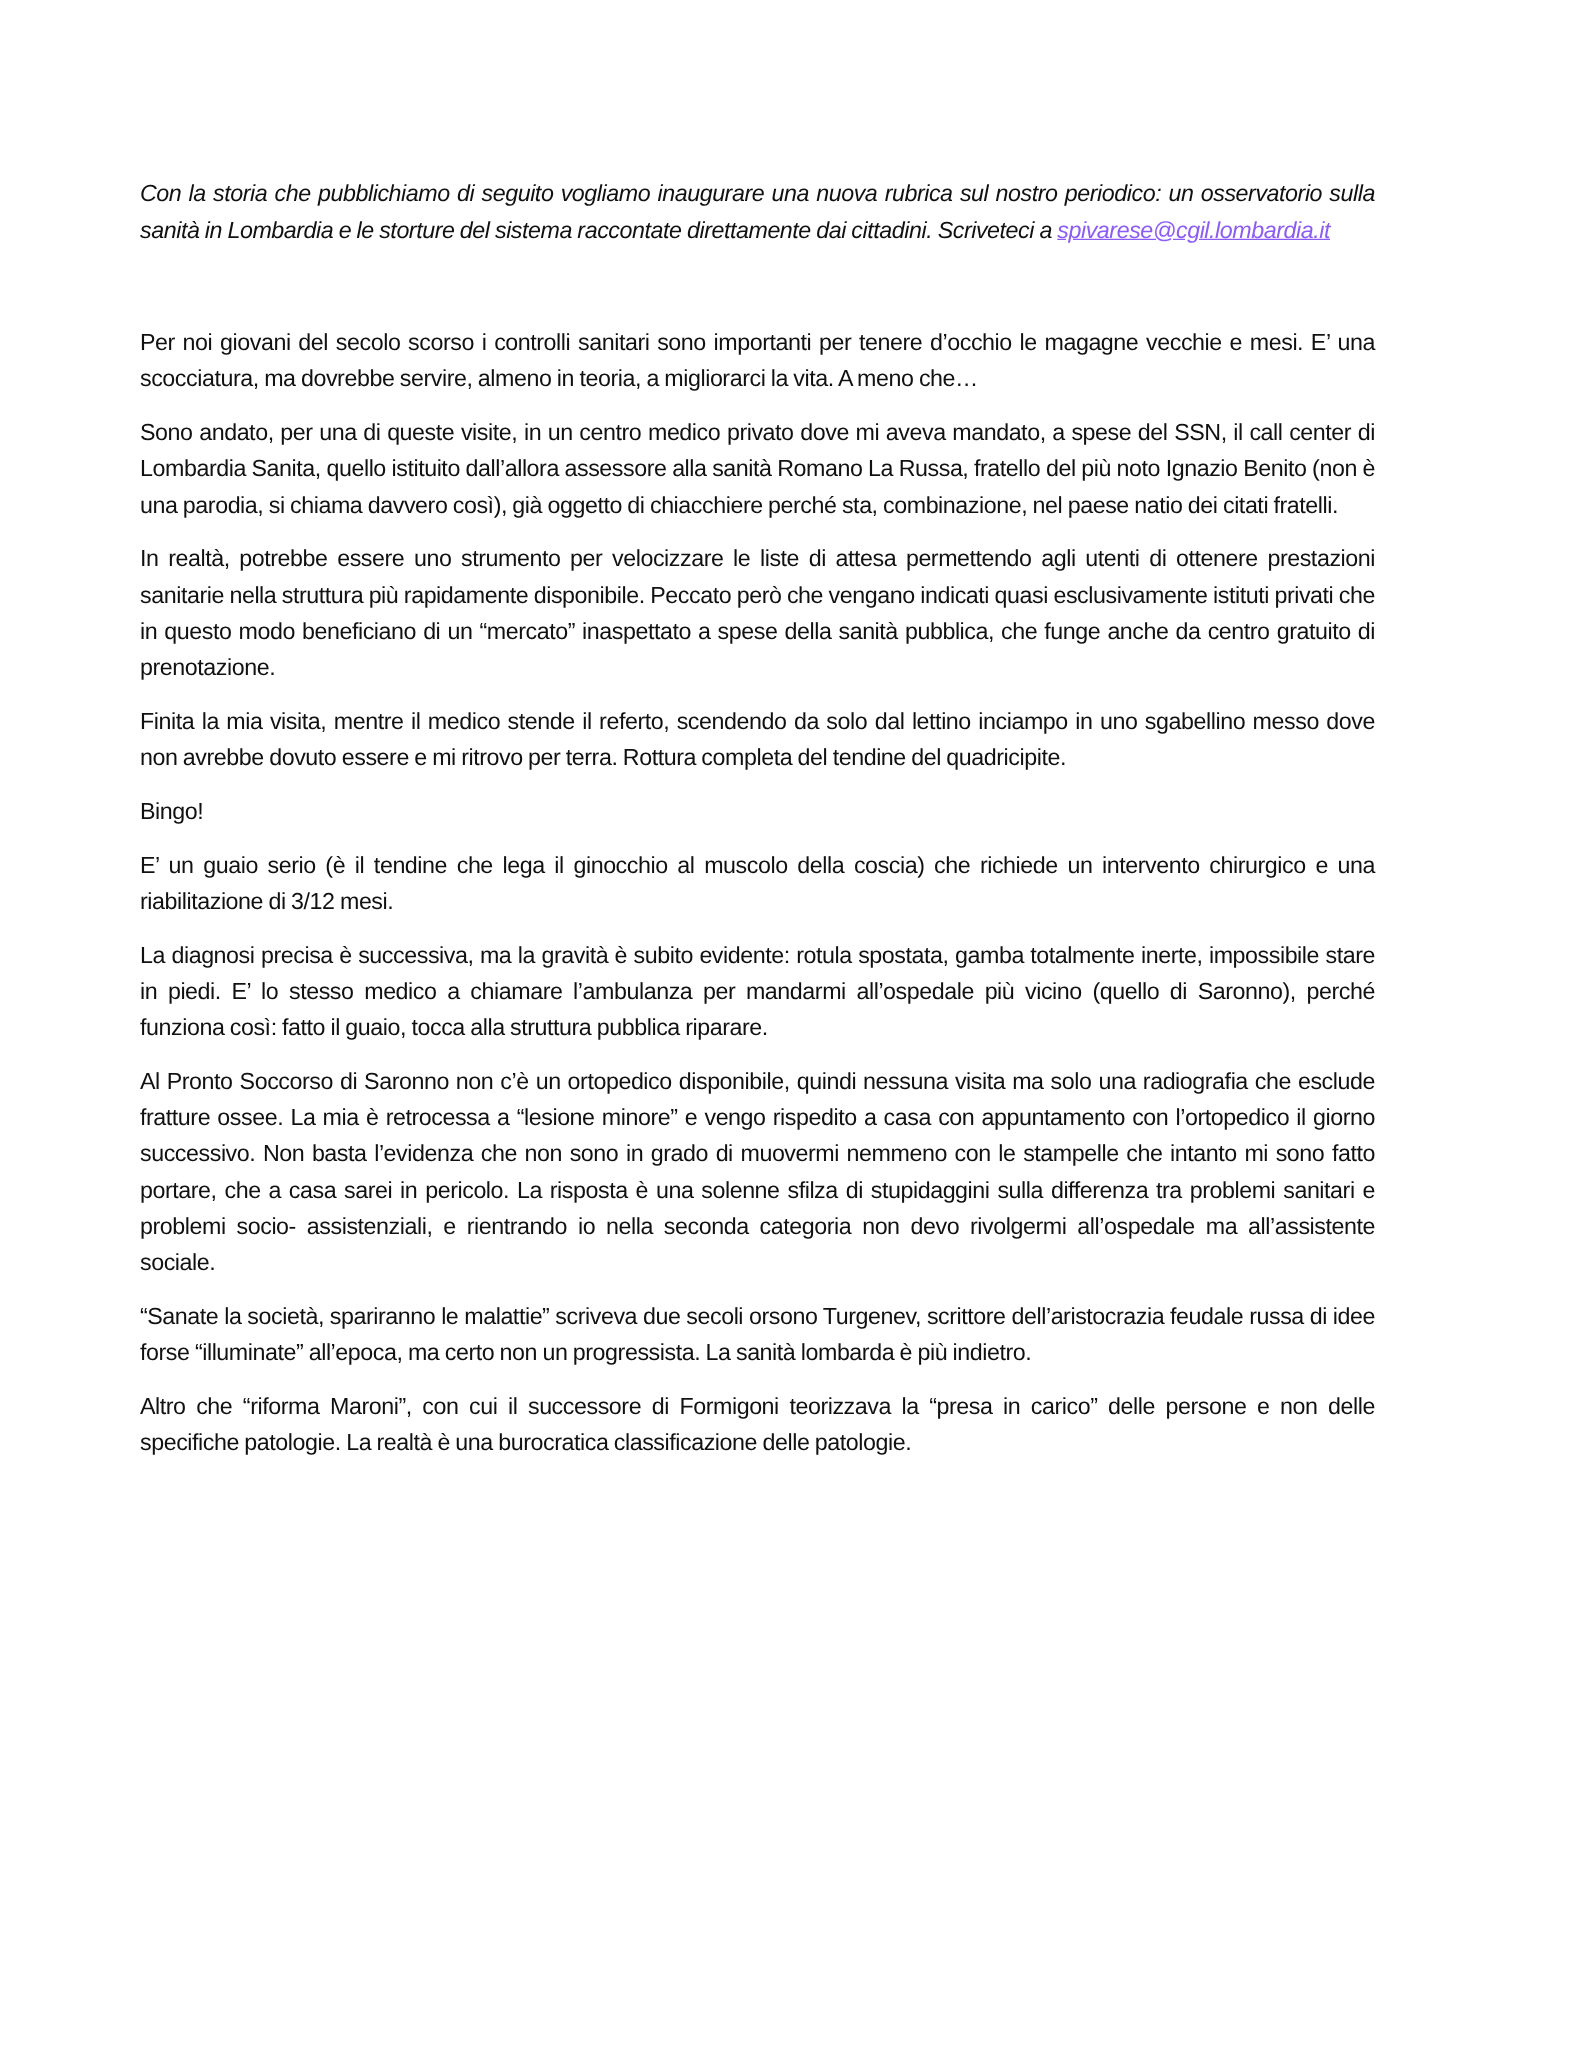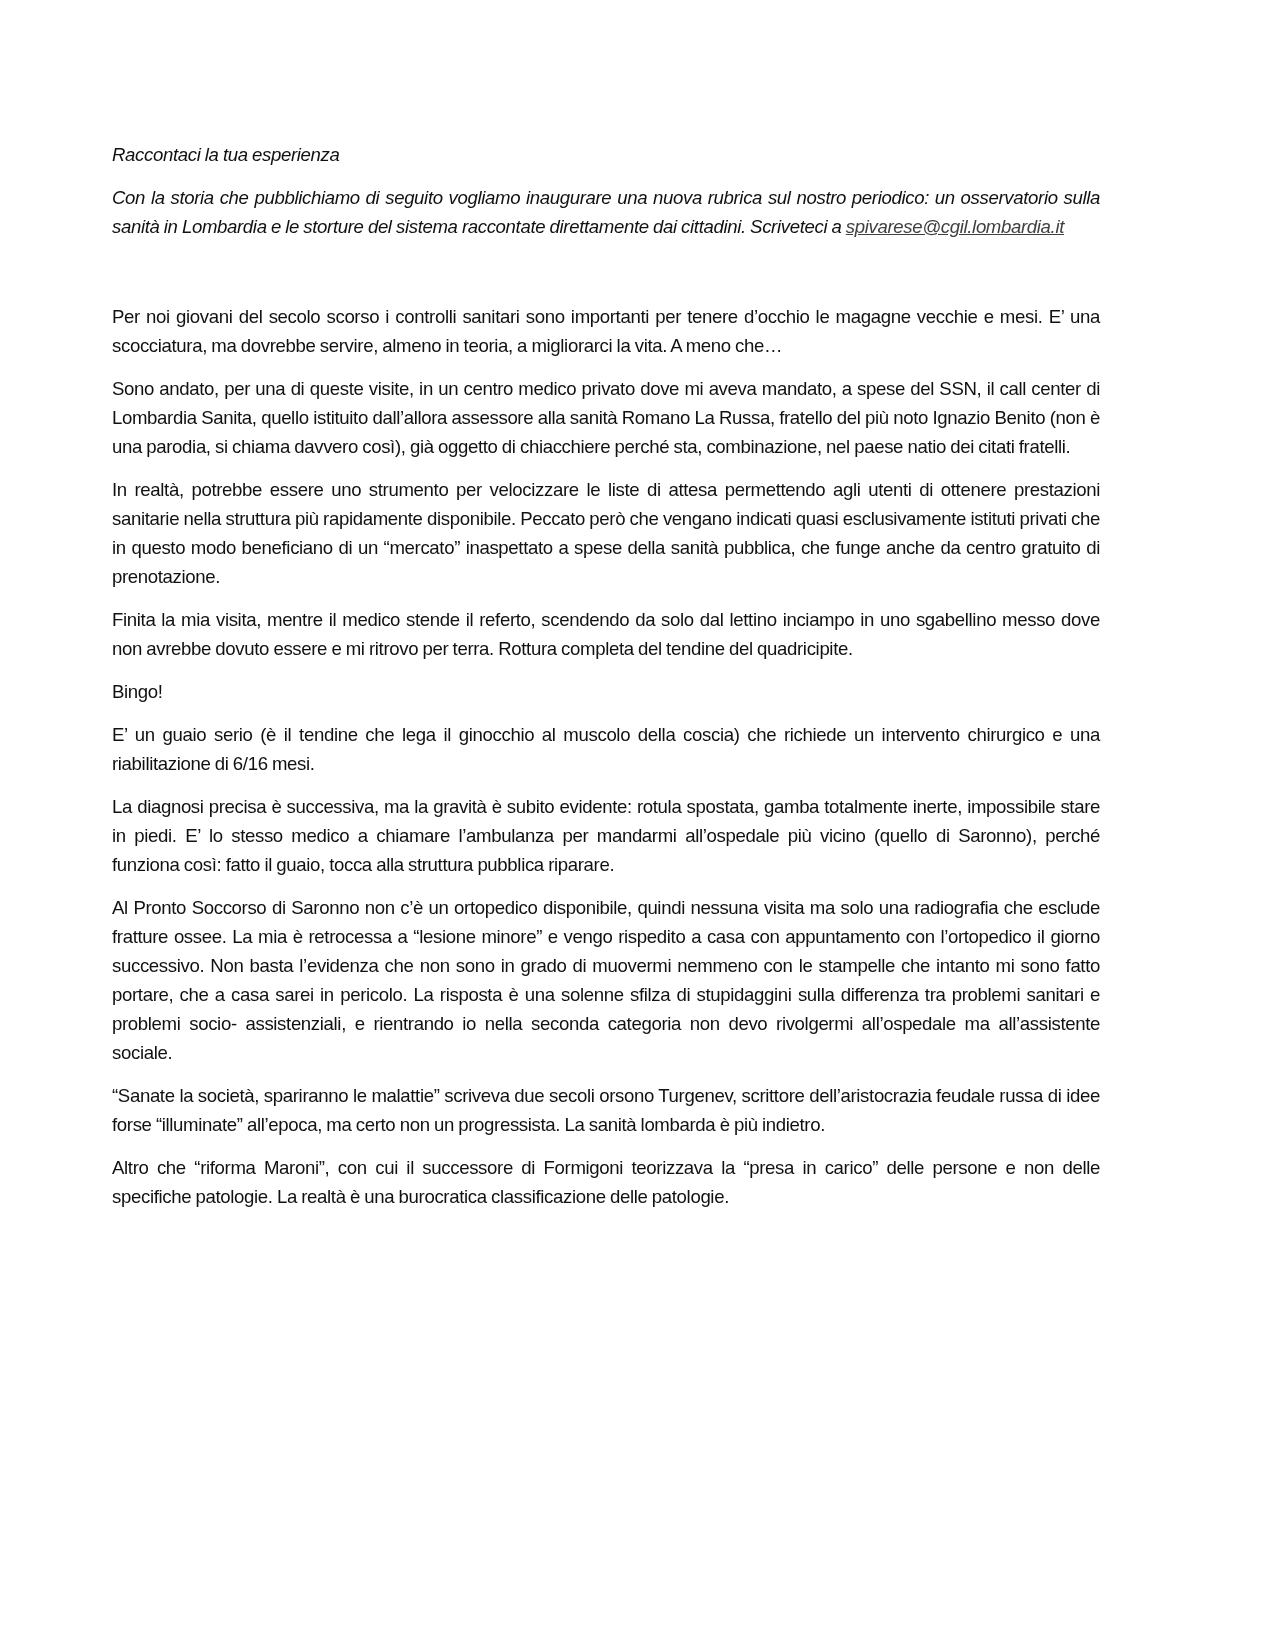--- a/index.html
+++ b/index.html
@@ -5,33 +5,32 @@
   html, body { margin: 0; padding: 0; background: #ffffff; }
   body { width: 1275px; height: 1650px; position: relative; overflow: hidden; }
   .page {
     position: absolute; left: 112px; top: 140px; width: 988px;
     font-family: "Liberation Sans", "DejaVu Sans", sans-serif;
     font-size: 18.6px; line-height: 29px; color: #111111;
     letter-spacing: -0.35px; word-spacing: -0.5px;
   }
   .p { margin: 0 0 14px 0; text-align: justify; }
   .it { font-style: italic; }
-  .link { color: #404040; text-decoration: underline; font-style: italic; }
+  .link { color: #8b5cf6; text-decoration: underline; font-style: italic; }
   .gap { height: 47px; }
 </style>
 </head>
 <body>
 
 <div class="page">
-  <p class="p it">Raccontaci la tua esperienza</p>
   <p class="p it"><span>Con la storia che pubblichiamo di seguito vogliamo inaugurare una nuova rubrica sul nostro periodico: un osservatorio sulla sanità in Lombardia e le storture del sistema raccontate direttamente dai cittadini. Scriveteci a </span><a class="link">spivarese@cgil.lombardia.it</a></p>
   <div class="gap"></div>
   <p class="p">Per noi giovani del secolo scorso i controlli sanitari sono importanti per tenere d’occhio le magagne vecchie e mesi. E’ una scocciatura, ma dovrebbe servire, almeno in teoria, a migliorarci la vita. A meno che…</p>
   <p class="p">Sono andato, per una di queste visite, in un centro medico privato dove mi aveva mandato, a spese del SSN, il call center di Lombardia Sanita, quello istituito dall’allora assessore alla sanità Romano La Russa, fratello del più noto Ignazio Benito (non è una parodia, si chiama davvero così), già oggetto di chiacchiere perché sta, combinazione, nel paese natio dei citati fratelli.</p>
   <p class="p">In realtà, potrebbe essere uno strumento per velocizzare le liste di attesa permettendo agli utenti di ottenere prestazioni sanitarie nella struttura più rapidamente disponibile. Peccato però che vengano indicati quasi esclusivamente istituti privati che in questo modo beneficiano di un “mercato” inaspettato a spese della sanità pubblica, che funge anche da centro gratuito di prenotazione.</p>
   <p class="p">Finita la mia visita, mentre il medico stende il referto, scendendo da solo dal lettino inciampo in uno sgabellino messo dove non avrebbe dovuto essere e mi ritrovo per terra. Rottura completa del tendine del quadricipite.</p>
   <p class="p">Bingo!</p>
-  <p class="p">E’ un guaio serio (è il tendine che lega il ginocchio al muscolo della coscia) che richiede un intervento chirurgico e una riabilitazione di 6/16 mesi.</p>
+  <p class="p">E’ un guaio serio (è il tendine che lega il ginocchio al muscolo della coscia) che richiede un intervento chirurgico e una riabilitazione di 3/12 mesi.</p>
   <p class="p">La diagnosi precisa è successiva, ma la gravità è subito evidente: rotula spostata, gamba totalmente inerte, impossibile stare in piedi. E’ lo stesso medico a chiamare l’ambulanza per mandarmi all’ospedale più vicino (quello di Saronno), perché funziona così: fatto il guaio, tocca alla struttura pubblica riparare.</p>
   <p class="p">Al Pronto Soccorso di Saronno non c’è un ortopedico disponibile, quindi nessuna visita ma solo una radiografia che esclude fratture ossee. La mia è retrocessa a “lesione minore” e vengo rispedito a casa con appuntamento con l’ortopedico il giorno successivo. Non basta l’evidenza che non sono in grado di muovermi nemmeno con le stampelle che intanto mi sono fatto portare, che a casa sarei in pericolo. La risposta è una solenne sfilza di stupidaggini sulla differenza tra problemi sanitari e problemi socio- assistenziali, e rientrando io nella seconda categoria non devo rivolgermi all’ospedale ma all’assistente sociale.</p>
   <p class="p">“Sanate la società, spariranno le malattie” scriveva due secoli orsono Turgenev, scrittore dell’aristocrazia feudale russa di idee forse “illuminate”  all’epoca, ma certo non un progressista. La sanità lombarda è più indietro.</p>
   <p class="p">Altro che “riforma Maroni”, con cui il successore di Formigoni teorizzava la “presa in carico” delle persone e non delle specifiche patologie. La realtà è una burocratica classificazione delle patologie.</p>
 </div>
 
 </body></html>

